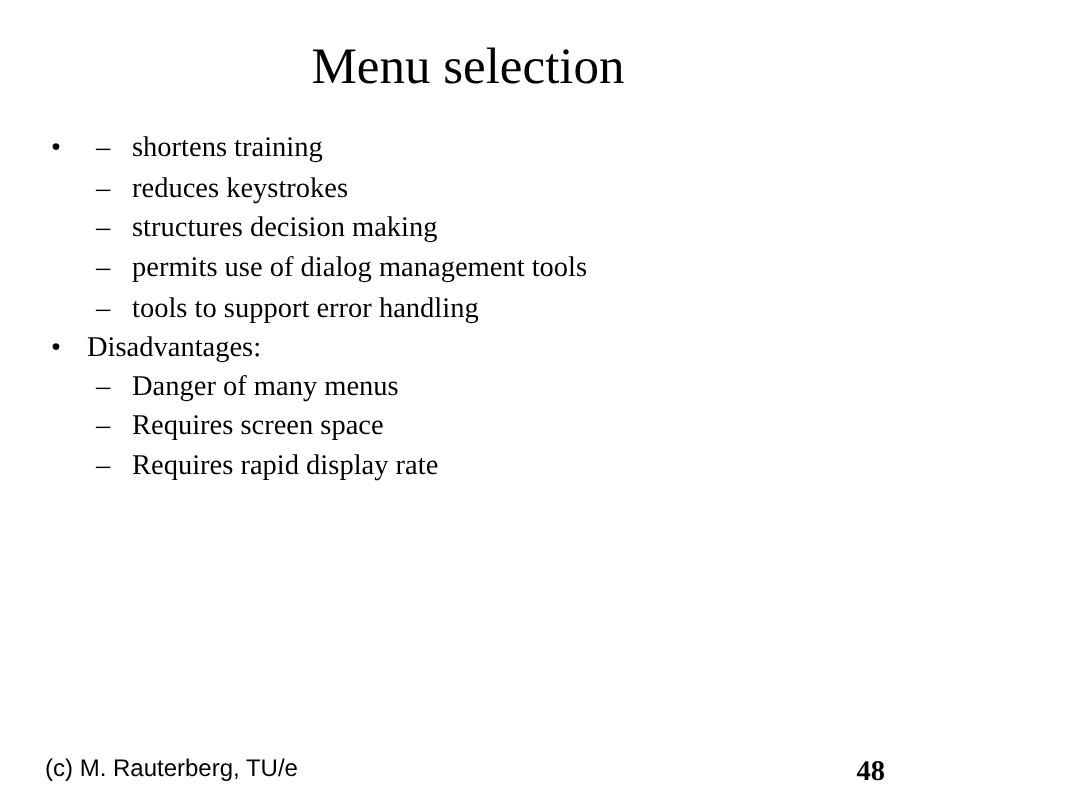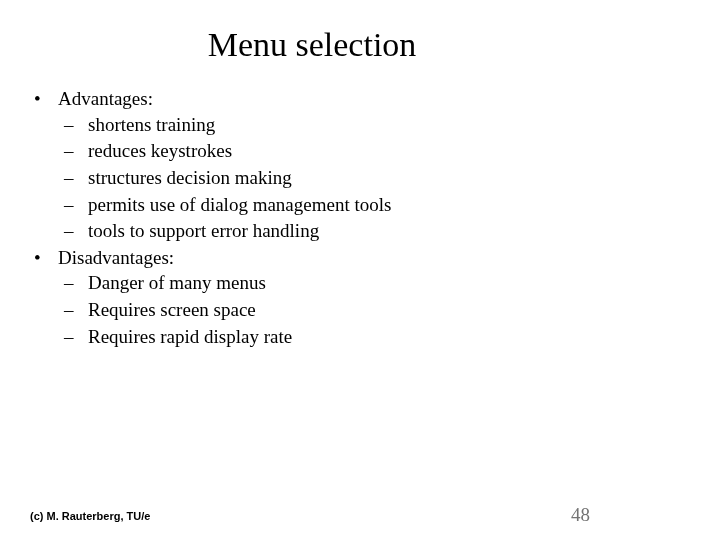--- a/index.html
+++ b/index.html
@@ -59,42 +59,41 @@
     content: "–";
     position: absolute;
     left: 6px;
     top: 0;
   }
   .footer-left {
     position: absolute;
     left: 30px;
     bottom: 18px;
     font-family: Arial, Helvetica, sans-serif;
-    font-size: 11px;
+    font-size: 16px;
     color: #000;
-    font-weight: bold;
   }
   .footer-right {
     position: absolute;
     right: 34px;
     bottom: 14px;
     font-family: "Times New Roman", Times, serif;
     font-size: 19px;
-    color: #737373;
+    color: #000000;
+    font-weight: bold;
   }
 </style>
 </head>
 <body>
 
 <div class="slide">
   <div class="title">Menu selection</div>
 
   <ul class="top">
     <li>
-      <span>Advantages:</span>
       <ul class="sub">
         <li><span>shortens training</span></li>
         <li><span>reduces keystrokes</span></li>
         <li><span>structures decision making</span></li>
         <li><span>permits use of dialog management tools</span></li>
         <li><span>tools to support error handling</span></li>
       </ul>
     </li>
     <li>
       <span>Disadvantages:</span>

